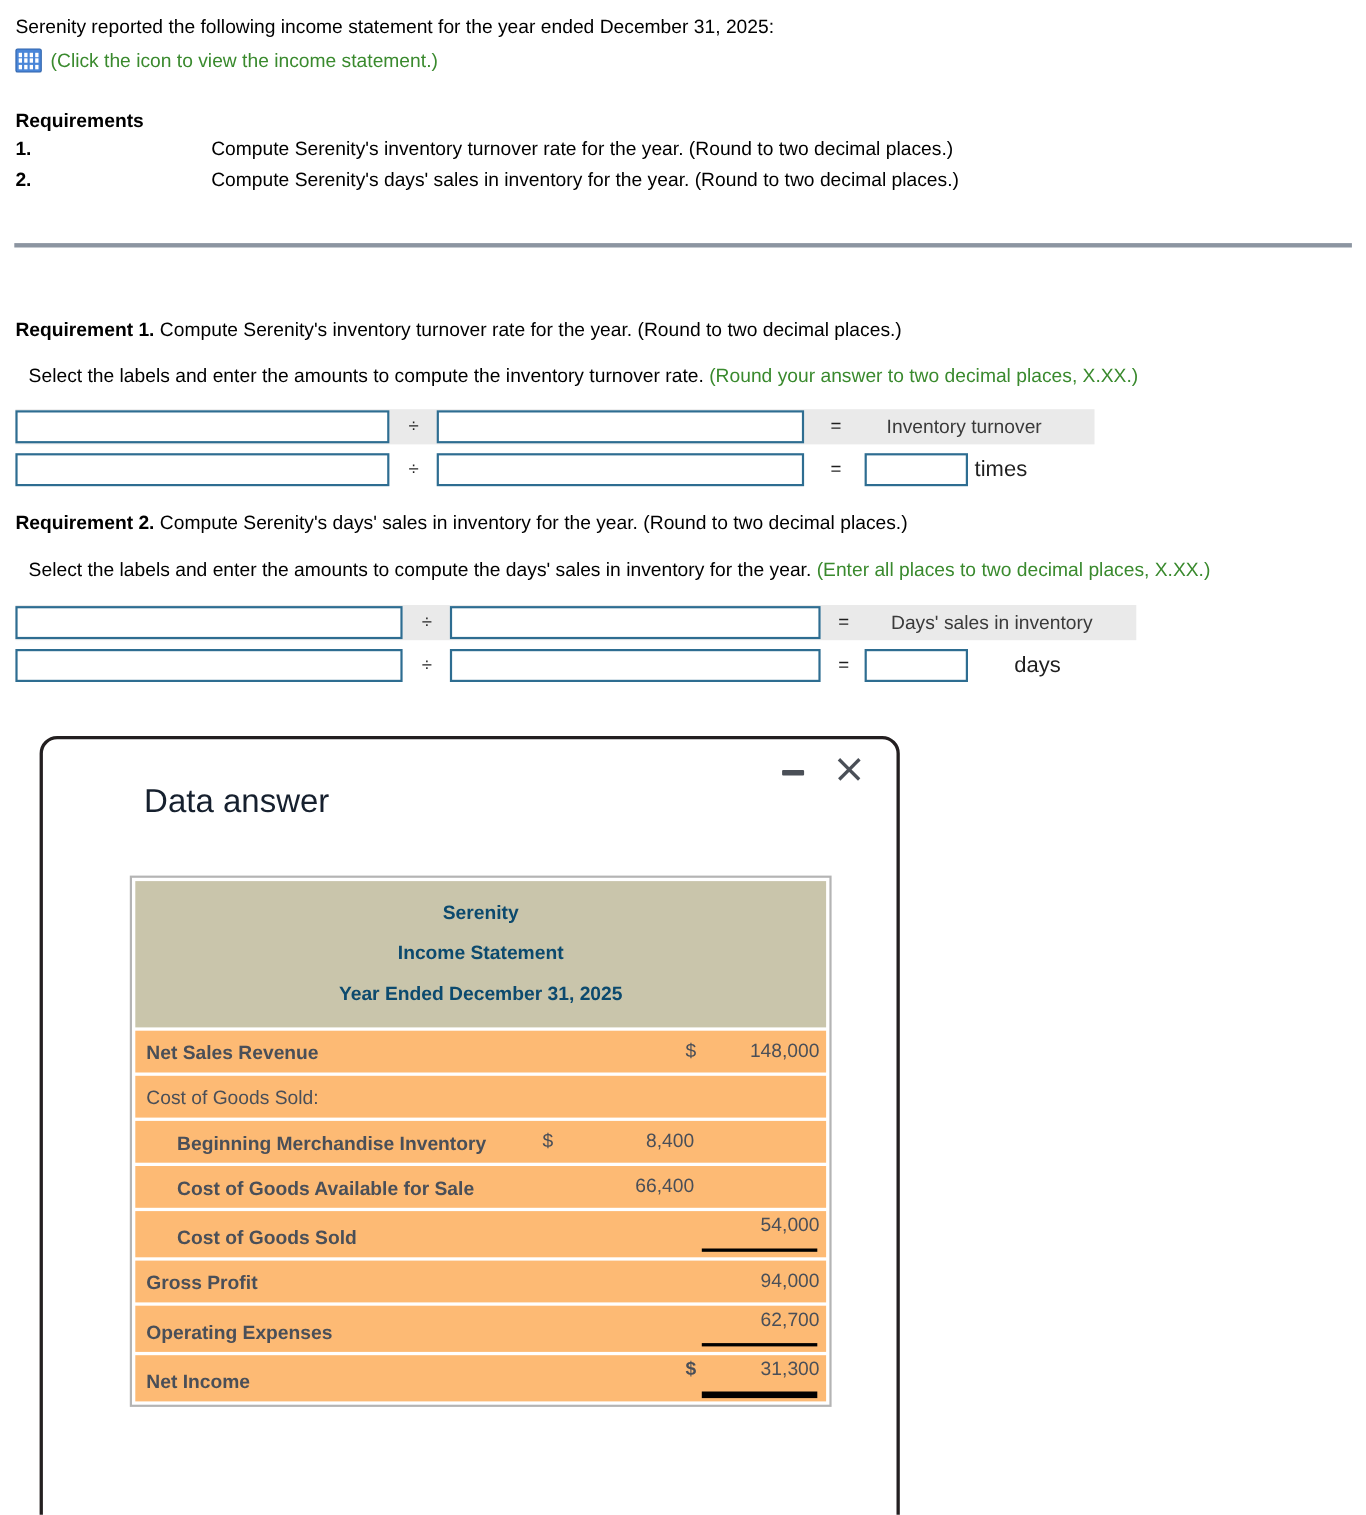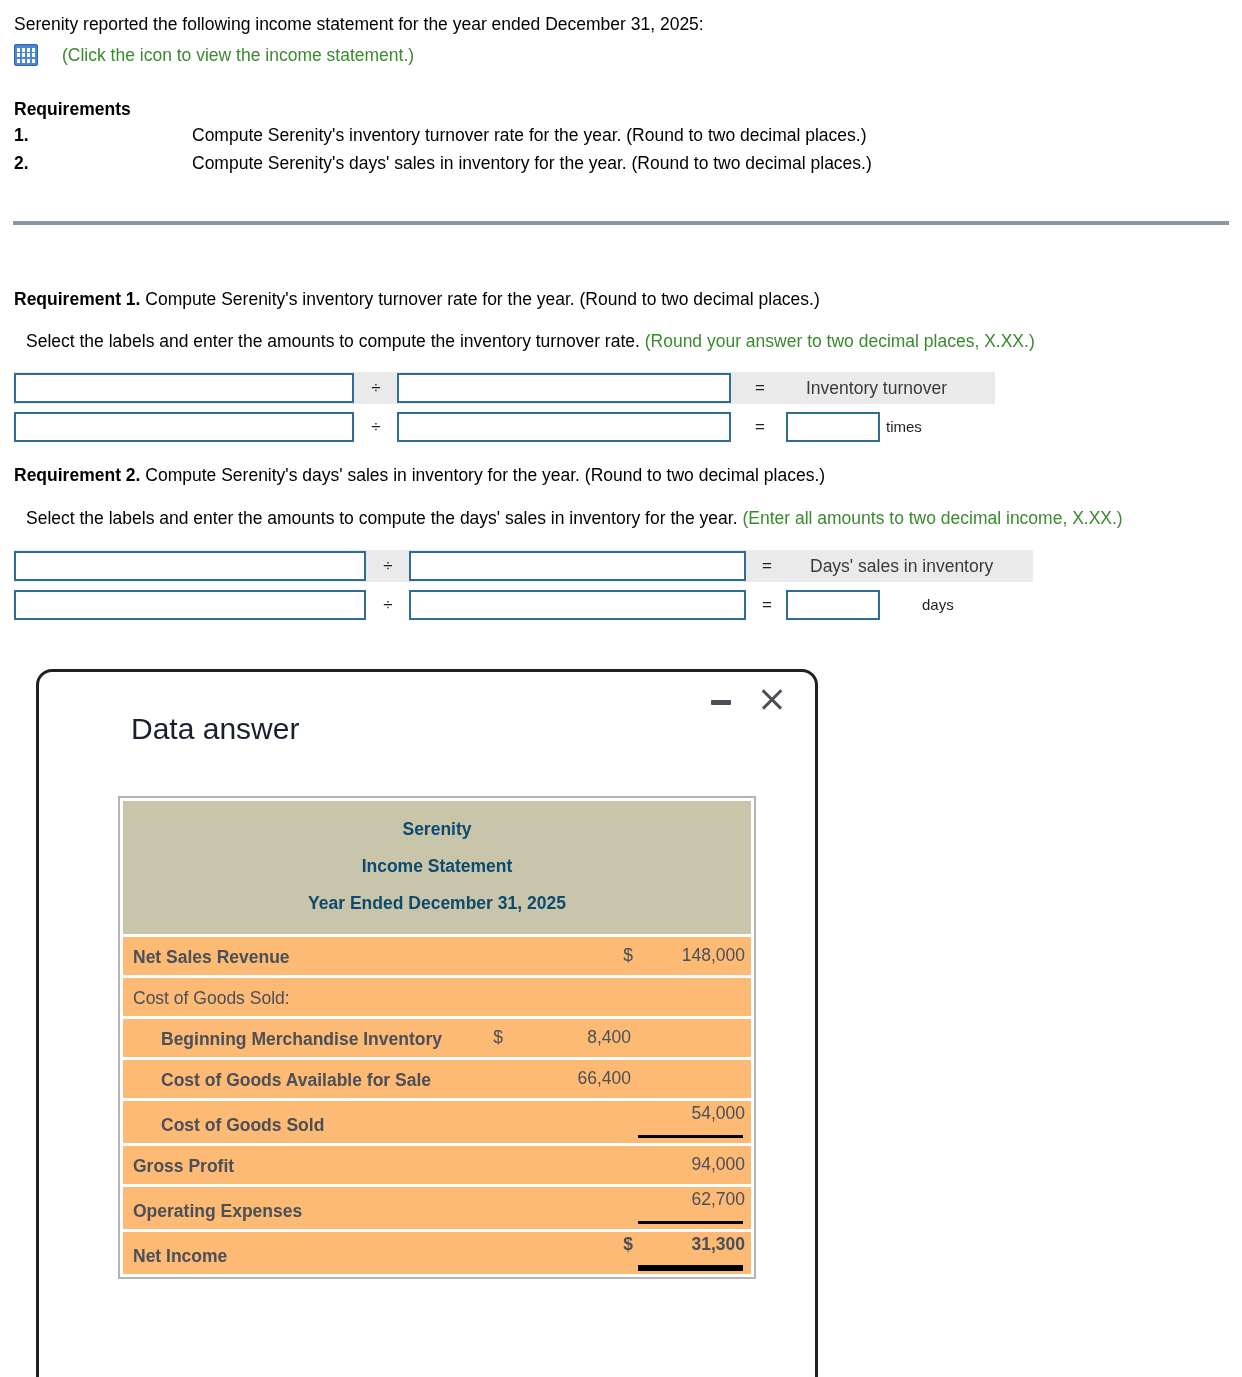--- a/index.html
+++ b/index.html
@@ -25,21 +25,21 @@
     font-size: 17.5px;
     line-height: 22px;
     white-space: nowrap;
   }
   .icon-line {
     position: absolute;
     left: 14px;
     top: 44px;
     display: flex;
     align-items: center;
-    gap: 24px;
+    gap: 8px;
     white-space: nowrap;
   }
   .grid-icon {
     width: 24px; height: 22px;
     background: #4a86d8;
     border: 1px solid #2f63ab;
     border-radius: 2px;
     display: grid;
     grid-template-columns: repeat(4, 1fr);
     grid-template-rows: repeat(3, 1fr);
@@ -117,21 +117,21 @@
   .reslabel {
     position: absolute;
     font-size: 17.5px;
     color: #3a3a3a;
     height: 30px;
     line-height: 30px;
     white-space: nowrap;
   }
   .unit {
     position: absolute;
-    font-size: 15px;
+    font-size: 20px;
     color: #1f1f1f;
     height: 30px;
     line-height: 30px;
     white-space: nowrap;
   }
 
   
   .dialog {
     position: absolute;
     left: 36px; top: 669px;
@@ -209,21 +209,21 @@
   }
   .is-label.plain { font-weight: normal; }
   .is-label.ind1 { left: 38px; }
   .is-amt {
     position: absolute;
     font-size: 17.5px;
     color: #4a4f58;
     white-space: nowrap;
     text-align: right;
   }
-  .is-amt.bold { font-weight: bold; }
+  .is-amt.bold { font-weight: normal; }
   
   .col-in  { right: 120px; width: 160px; top: 8px; }
   .col-in.high { top: 2px; }
   
   .col-out { right: 6px; width: 180px; top: 8px; }
   .col-out.high { top: 2px; }
   .dollar {
     position: absolute;
     font-size: 17.5px;
     color: #4a4f58;
@@ -295,21 +295,21 @@
 <div class="op" style="left:356px; top:412px; width:40px;">÷</div>
 <div class="fld" style="left:397px; top:412px; width:334px;" title=""></div>
 <div class="op" style="left:745px; top:412px; width:30px;">=</div>
 <div class="fld" style="left:786px; top:412px; width:94px;" title=""></div>
 <div class="unit" style="left:886px; top:412px;">times</div>
 
 <div class="sec-title r2-title">
   <b>Requirement 2.</b><span> Compute Serenity's days' sales in inventory for the year. (Round to two decimal places.)</span>
 </div>
 <div class="sec-sub r2-sub">
-  <span>Select the labels and enter the amounts to compute the days' sales in inventory for the year. </span><span class="green">(Enter all amounts to two decimal income, X.XX.)</span>
+  <span>Select the labels and enter the amounts to compute the days' sales in inventory for the year. </span><span class="green">(Enter all places to two decimal places, X.XX.)</span>
 </div>
 
 <div class="ans-band" style="left:14px; top:550px; width:1019px;"></div>
 <div class="fld" style="left:14px; top:551px; width:352px;" title=""></div>
 <div class="op" style="left:368px; top:551px; width:40px;">÷</div>
 <div class="fld" style="left:409px; top:551px; width:337px;" title=""></div>
 <div class="op" style="left:752px; top:551px; width:30px;">=</div>
 <div class="reslabel" style="left:810px; top:551px;">Days' sales in inventory</div>
 
 <div class="fld" style="left:14px; top:590px; width:352px;" title=""></div>

